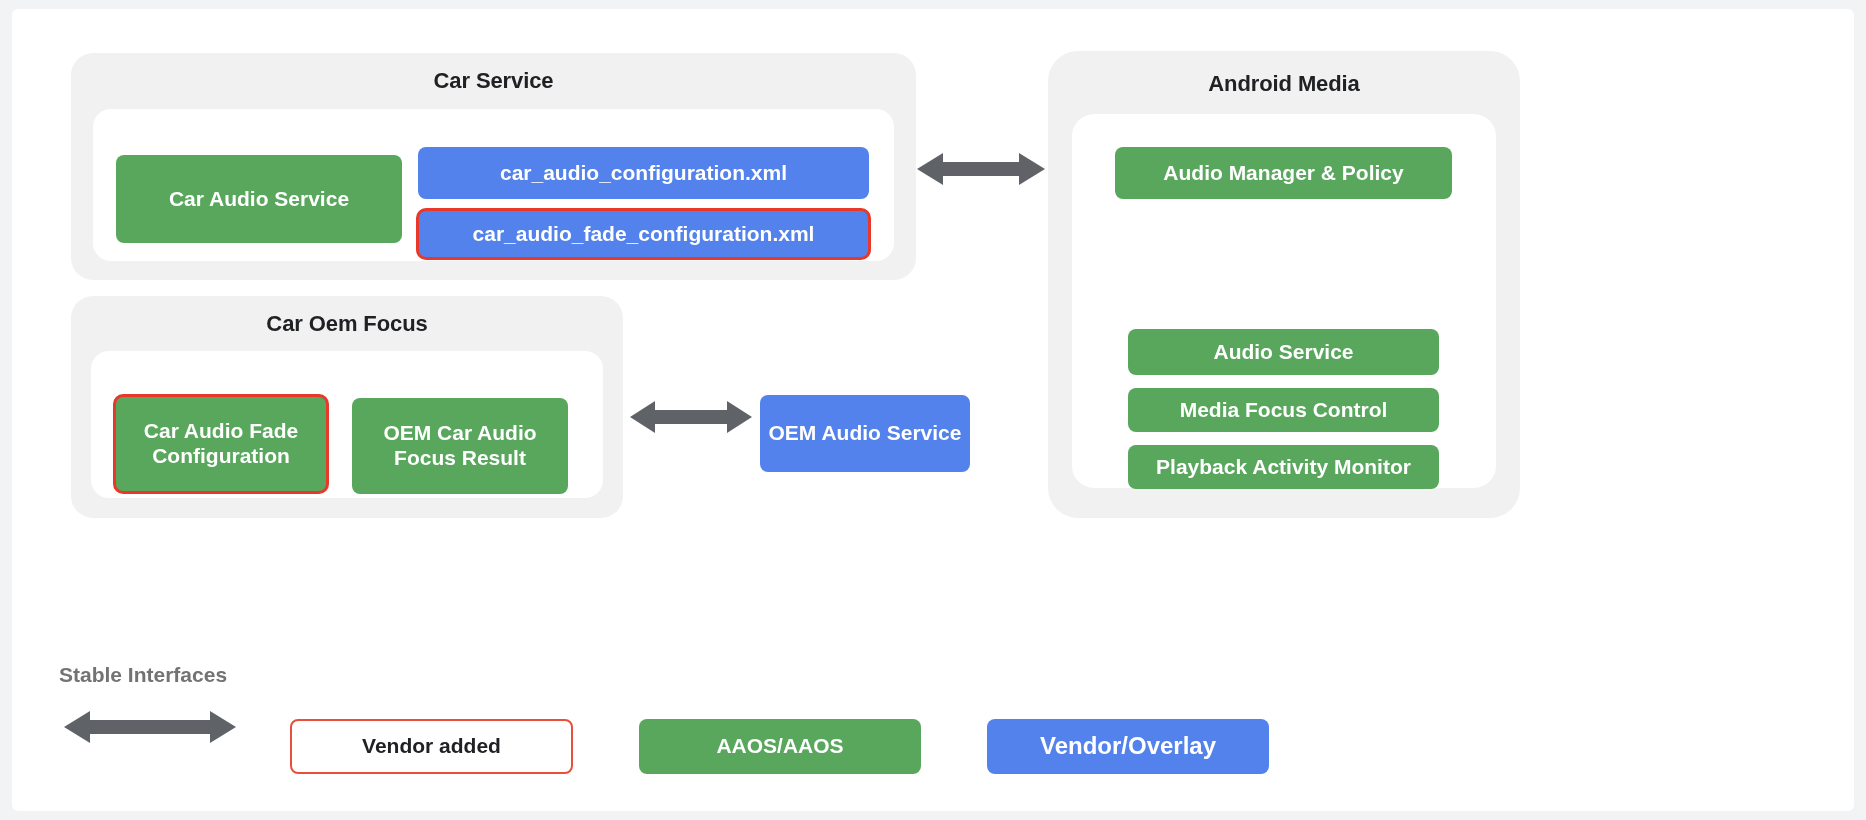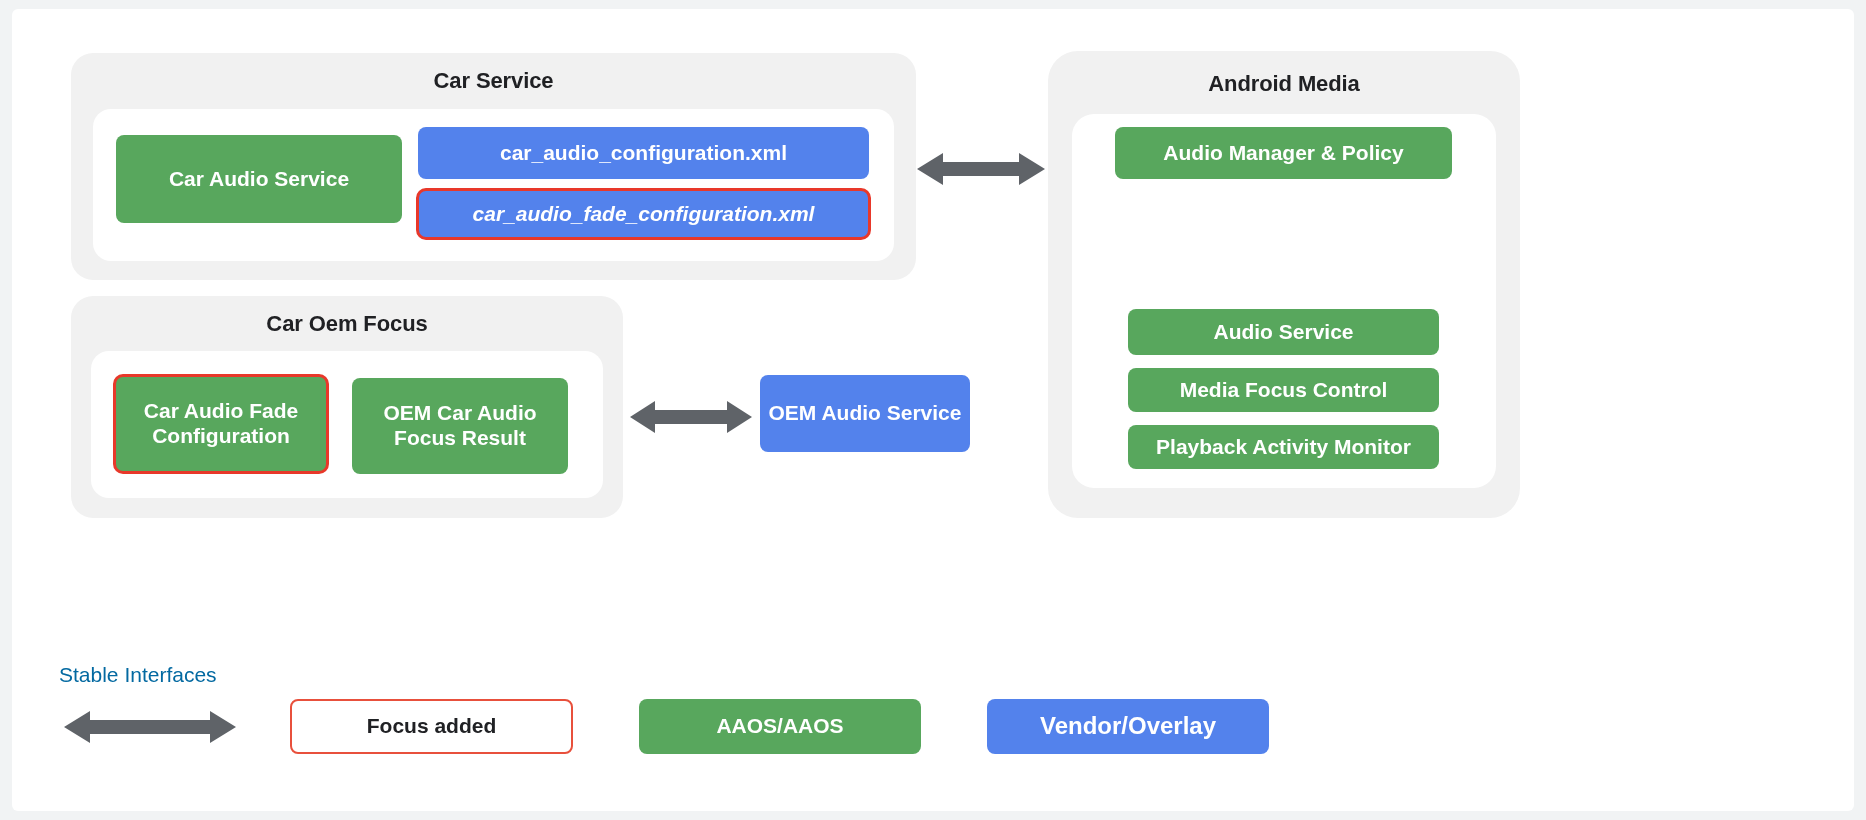--- a/index.html
+++ b/index.html
@@ -47,20 +47,21 @@
     box-sizing:border-box;
     border-radius:8px;
     display:flex;
     align-items:center;
     justify-content:center;
     text-align:center;
     color:#FFFFFF;
     font-weight:700;
     line-height:1.18;
     padding:6px 8px;
+    margin-top:20px;
   }
   .node.green{background:#58A75D;}
   .node.blue{background:#5382EC;}
   .node.hl{
     border:3px solid #E8382A;
     border-radius:10px;
   }
   .node.outline{
     background:#FFFFFF;
     color:#202124;
@@ -69,42 +70,42 @@
   }
 
   
   .arrow{position:absolute;}
   .arrow svg{display:block;}
 
   
   .legend-label{
     position:absolute;
     font-size:21px;
-    font-weight:400;
-    color:#0369a1;
+    font-weight:700;
+    color:#737373;
   }
 </style>
 </head>
 <body>
 
 <div class="canvas">
 
   <div class="group" style="left:59px;top:44px;width:845px;height:227px;">
     <div class="group-title" style="top:15px;">Car Service</div>
     <div class="inner" style="left:22px;top:56px;width:801px;height:152px;"></div>
 
     <div class="node green" style="left:45px;top:82px;width:286px;height:88px;font-size:21px;">
       <span>Car Audio Service</span>
     </div>
 
     <div class="node blue" style="left:347px;top:74px;width:451px;height:52px;font-size:21px;">
       <span>car_audio_configuration.xml</span>
     </div>
 
-    <div class="node blue hl" style="left:345px;top:135px;width:455px;height:52px;font-size:21px;font-style:italic;">
+    <div class="node blue hl" style="left:345px;top:135px;width:455px;height:52px;font-size:21px;">
       <span>car_audio_fade_configuration.xml</span>
     </div>
   </div>
 
   <div class="arrow" style="left:905px;top:140px;">
     <svg width="128" height="40" viewBox="0 0 128 40">
       <polygon points="0,20 26,4 26,13 102,13 102,4 128,20 102,36 102,27 26,27 26,36" fill="#5F6368"></polygon>
     </svg>
   </div>
 
@@ -155,21 +156,21 @@
 
   <div class="legend-label" style="left:47px;top:654px;">Stable Interfaces</div>
 
   <div class="arrow" style="left:52px;top:698px;">
     <svg width="172" height="40" viewBox="0 0 172 40">
       <polygon points="0,20 26,4 26,13 146,13 146,4 172,20 146,36 146,27 26,27 26,36" fill="#5F6368"></polygon>
     </svg>
   </div>
 
   <div class="node outline" style="left:278px;top:690px;width:283px;height:55px;font-size:21px;">
-    <span>Focus added</span>
+    <span>Vendor added</span>
   </div>
 
   <div class="node green" style="left:627px;top:690px;width:282px;height:55px;font-size:21px;">
     <span>AAOS/AAOS</span>
   </div>
 
   <div class="node blue" style="left:975px;top:690px;width:282px;height:55px;font-size:24px;">
     <span>Vendor/Overlay</span>
   </div>
 

